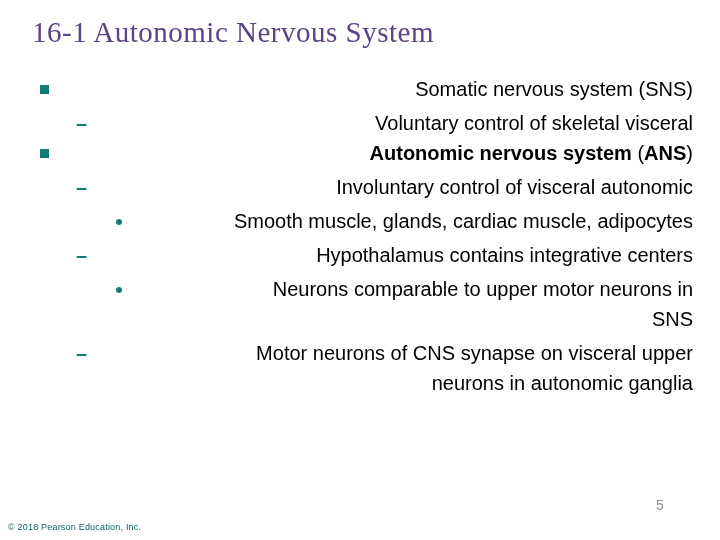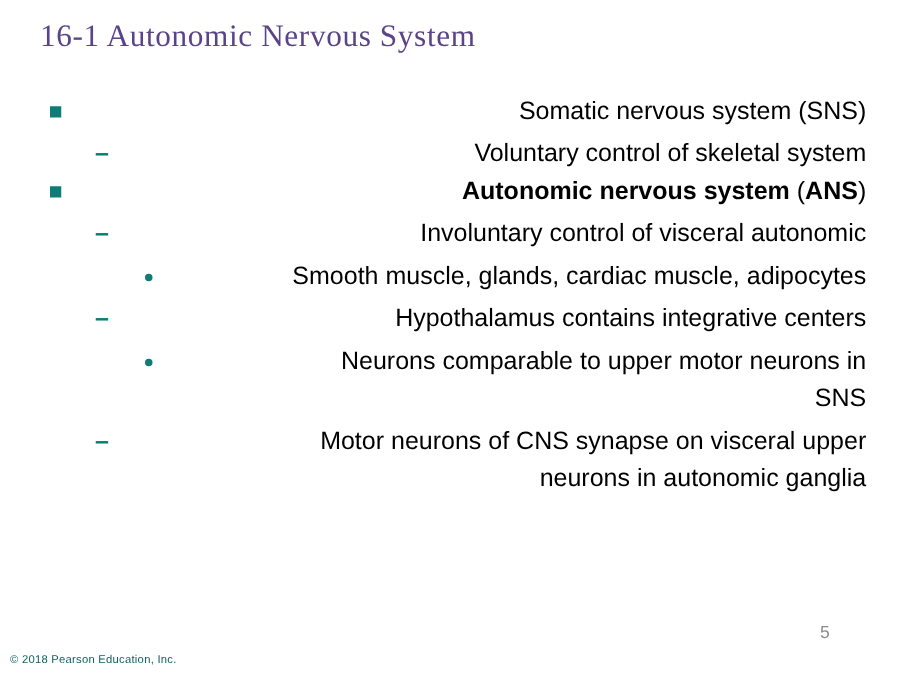--- a/index.html
+++ b/index.html
@@ -15,21 +15,21 @@
     --footer-color: #0f5f5f;
     --pagenum-color: #8c8c8c;
     --body-color: #000000;
   }
   .title {
     position: absolute;
     left: 32px;
     top: 16px;
     font-family: "Liberation Serif", serif;
     font-weight: 400;
-    font-size: 25px;
+    font-size: 29px;
     letter-spacing: 0.5px;
     color: var(--title-color);
     white-space: nowrap;
   }
   .bullets {
     position: absolute;
     left: 38px;
     top: 74px;
     width: 655px;
   }
@@ -81,21 +81,21 @@
     color: var(--pagenum-color);
   }
 </style>
 </head>
 <body>
 
 <div class="slide" style="--title-color: #5b4388; --teal: #117c76; --footer-color: #0f5f5f; --pagenum-color: #8c8c8c; --body-color: #000000;">
   <div class="title">16-1 Autonomic Nervous System</div>
   <div class="bullets">
       <div class="line lv1 item-start"><span class="marker square"></span><span>Somatic nervous system (SNS)</span></div>
-      <div class="line lv2 item-start"><span class="marker dash">–</span><span>Voluntary control of skeletal system</span></div>
+      <div class="line lv2 item-start"><span class="marker dash">–</span><span>Voluntary control of skeletal visceral</span></div>
       <div class="line lv1 item-start"><span class="marker square"></span><span style="font-weight: 700;">Autonomic nervous system</span><span> (</span><span style="font-weight: 700;">ANS</span><span>)</span></div>
       <div class="line lv2 item-start"><span class="marker dash">–</span><span>Involuntary control of visceral autonomic</span></div>
       <div class="line lv3 item-start"><span class="marker dot"></span><span>Smooth muscle, glands, cardiac muscle, adipocytes</span></div>
       <div class="line lv2 item-start"><span class="marker dash">–</span><span>Hypothalamus contains integrative centers</span></div>
       <div class="line lv3 item-start"><span class="marker dot"></span><span>Neurons comparable to upper motor neurons in</span></div>
       <div class="line lv3 cont"><span>SNS</span></div>
       <div class="line lv2 item-start"><span class="marker dash">–</span><span>Motor neurons of CNS synapse on visceral upper</span></div>
       <div class="line lv2 cont"><span>neurons in autonomic ganglia</span></div>
     </div>
   <div class="footer">© 2018 Pearson Education, Inc.</div>

